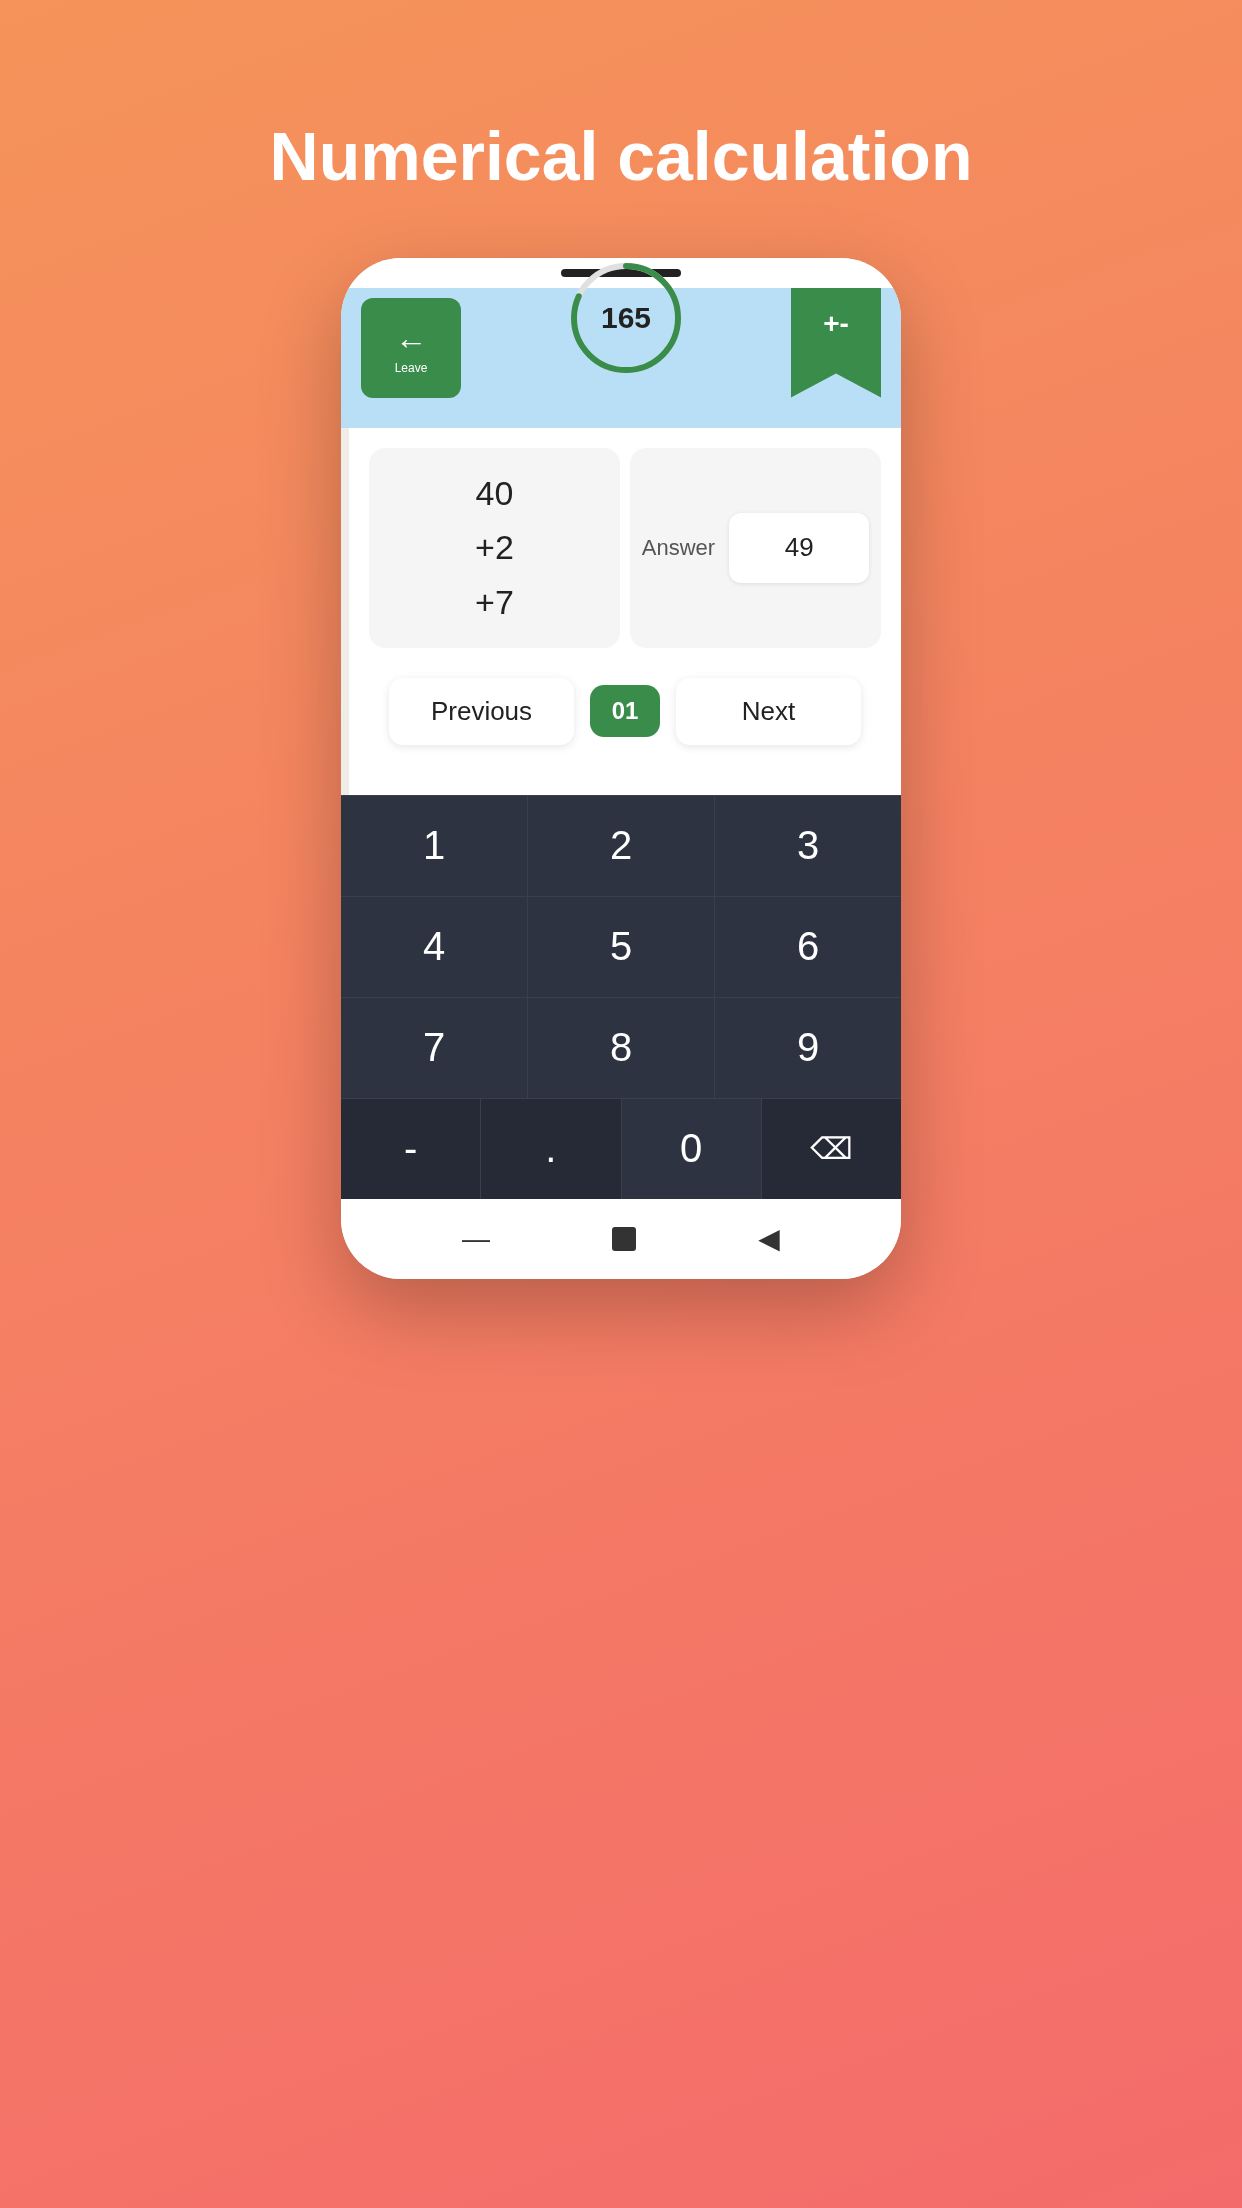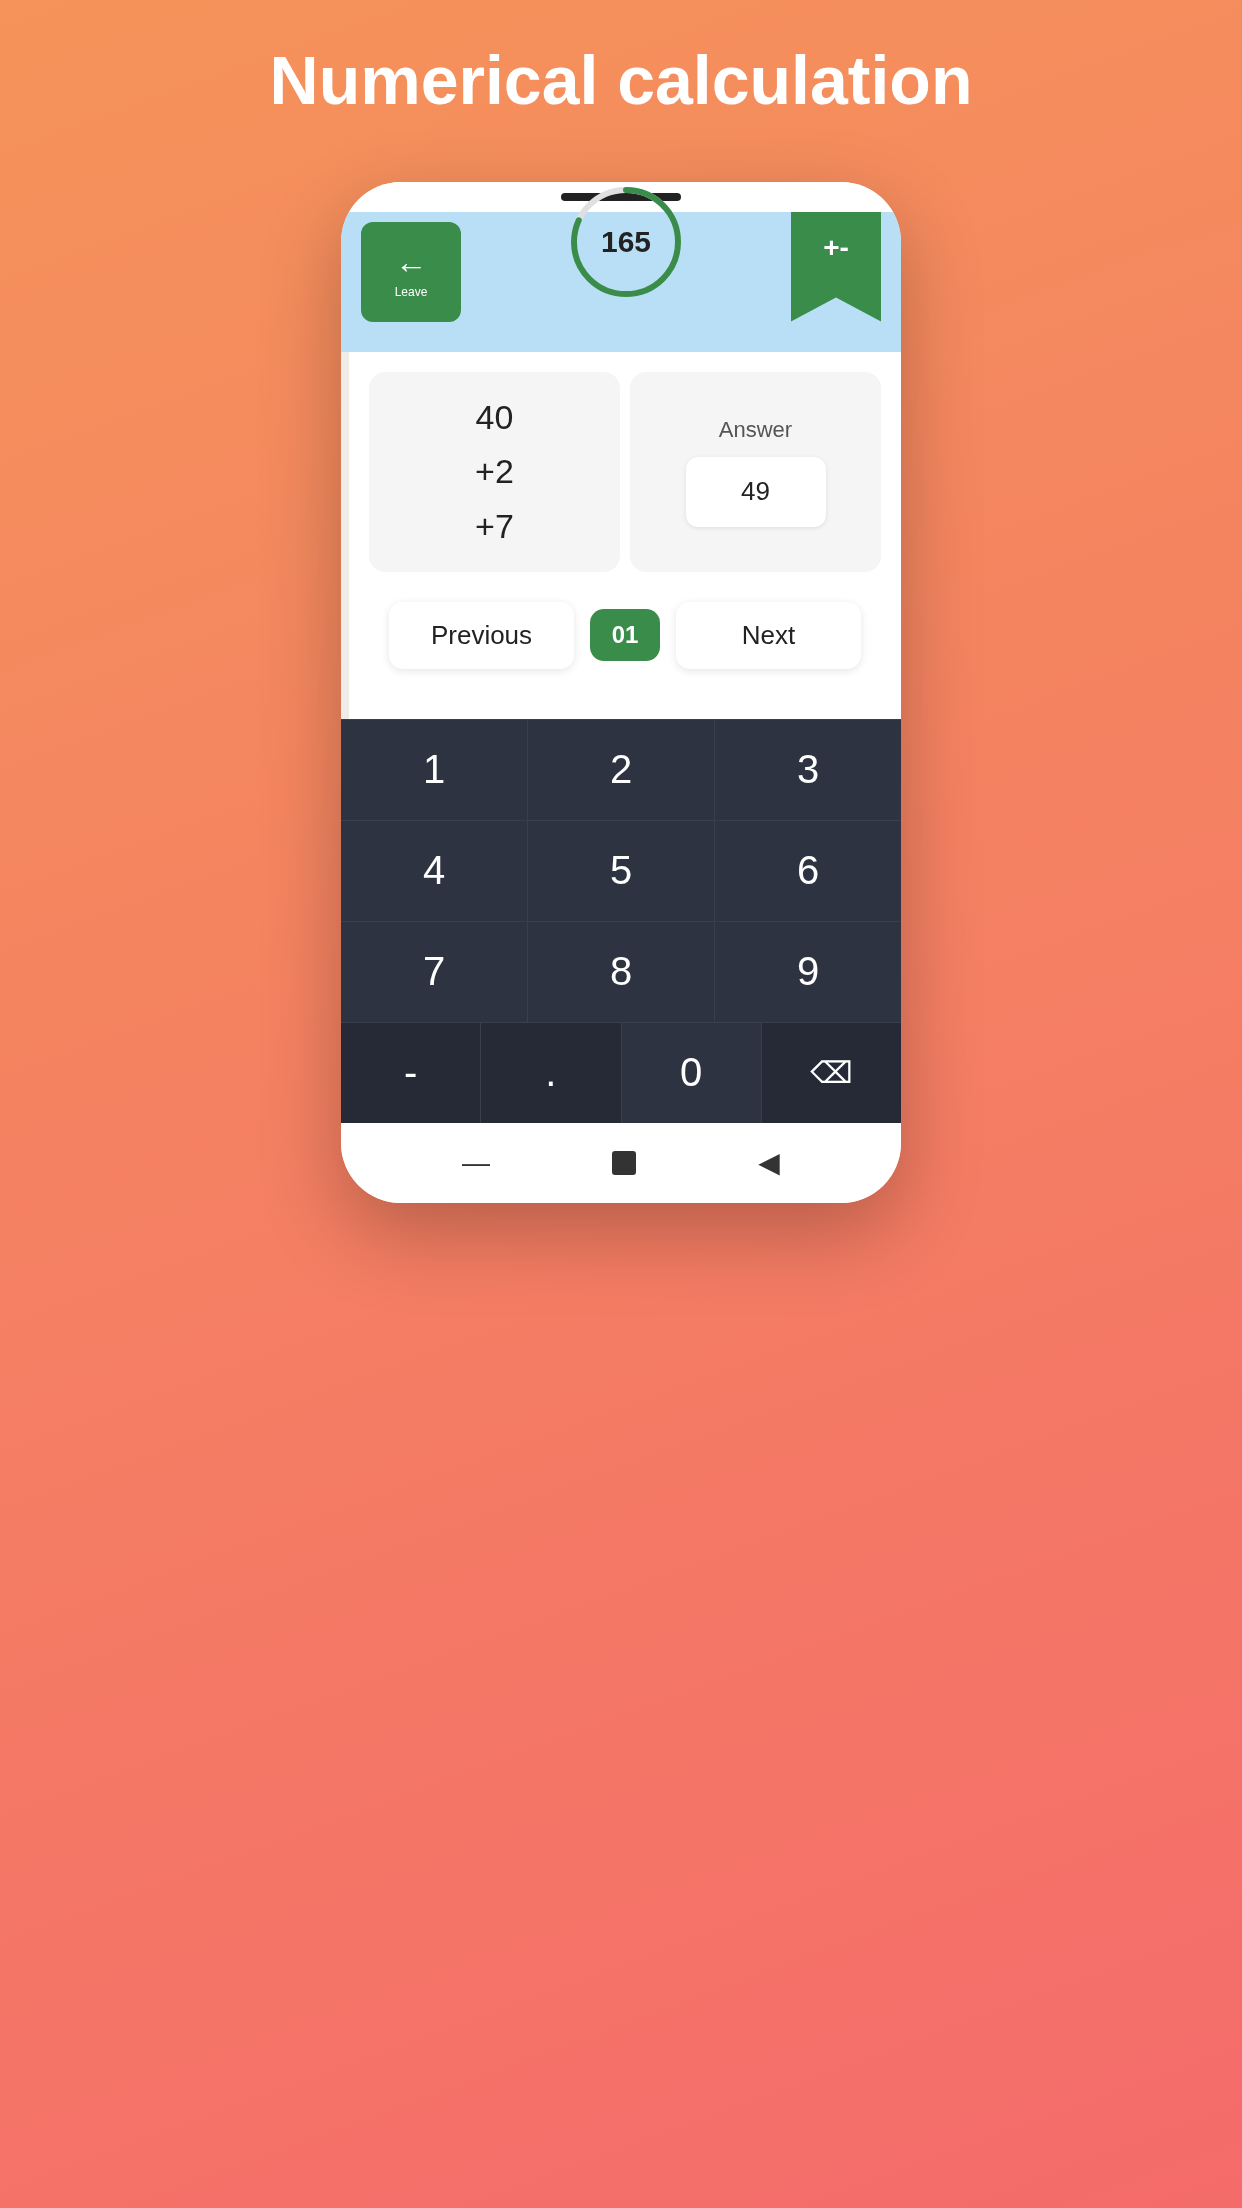--- a/index.html
+++ b/index.html
@@ -12,21 +12,21 @@
       align-items: center;
       font-family: -apple-system, BlinkMacSystemFont, 'Helvetica Neue', Arial, sans-serif;
       overflow: hidden;
     }
 
     .page-title {
       color: #fff;
       font-size: 68px;
       font-weight: 700;
       text-align: center;
-      margin-top: 40px;
+      margin-top: 116px;
       line-height: 1.2;
       padding: 0 80px;
     }
 
     .phone-frame {
       width: 560px;
       background: #f0ede8;
       border-radius: 60px;
       margin-top: 60px;
       box-shadow: 0 30px 80px rgba(0,0,0,0.25);
@@ -177,21 +177,21 @@
       font-size: 34px;
       color: #222;
       line-height: 1.6;
     }
 
     .answer-card {
       flex: 1;
       background: #f5f5f5;
       border-radius: 16px;
       display: flex;
-      flex-direction: column;
+      flex-direction: row;
       align-items: center;
       justify-content: center;
       min-height: 200px;
       gap: 14px;
     }
 
     .answer-label {
       font-size: 22px;
       color: #555;
     }

